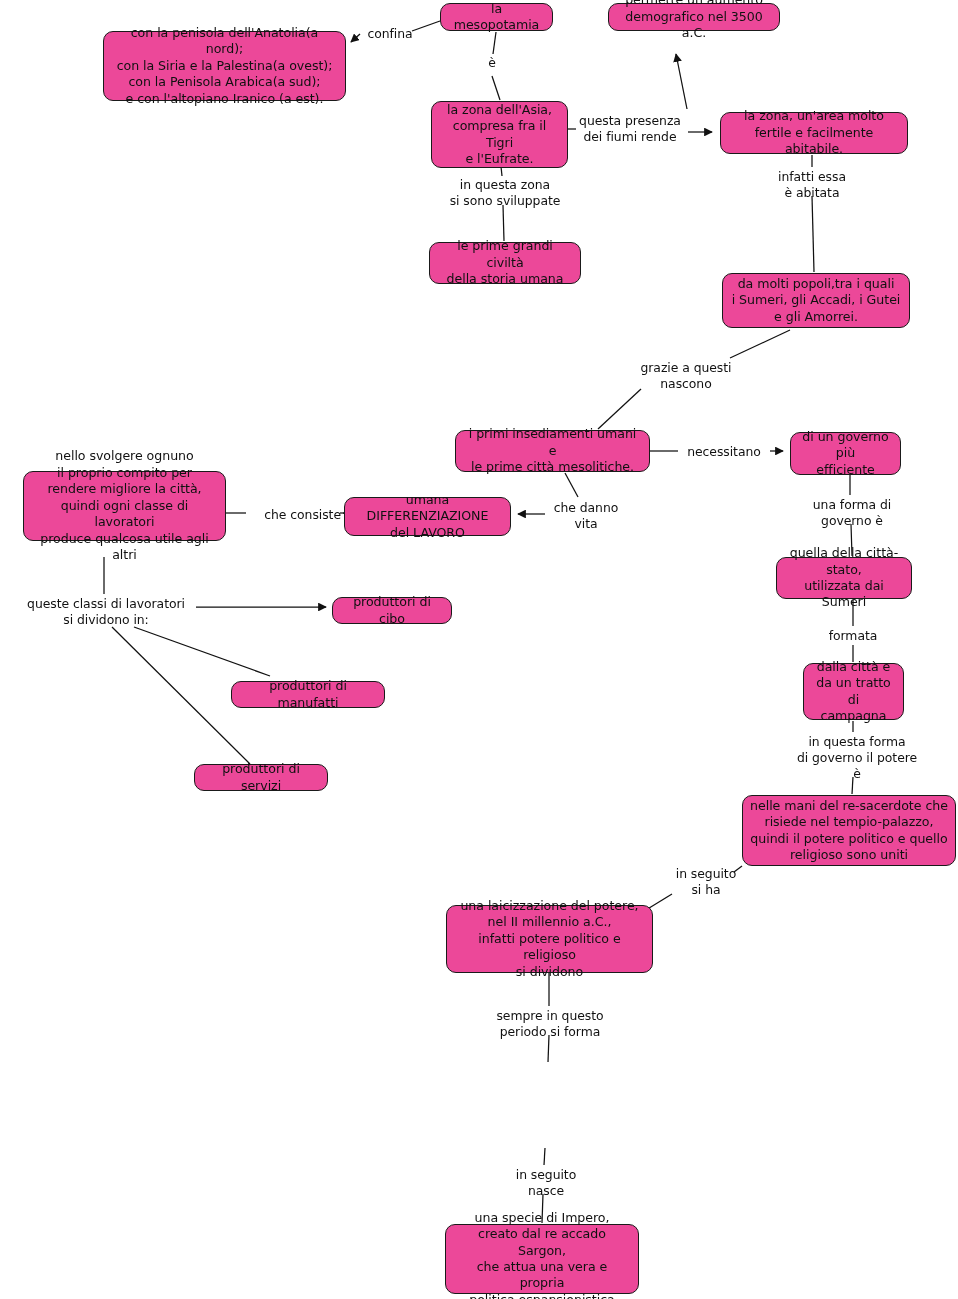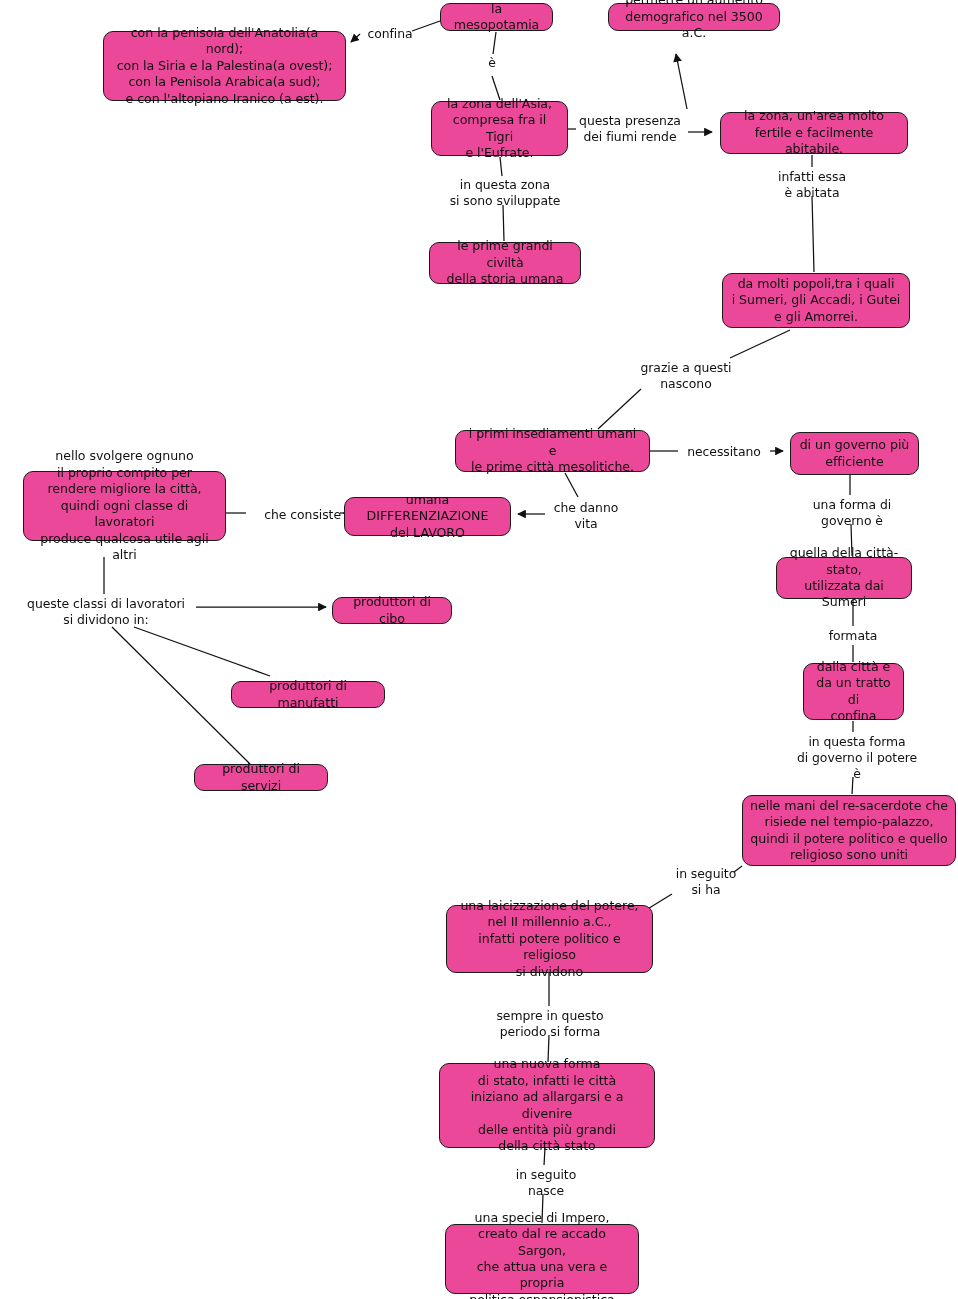--- a/index.html
+++ b/index.html
@@ -123,77 +123,72 @@
   <div class="node" style="left:440px;top:3px;width:113px;height:28px;">la mesopotamia</div>
 
   <div class="node" style="left:103px;top:31px;width:243px;height:70px;">con la penisola dell'Anatolia(a nord);
 con la Siria e la Palestina(a ovest);
 con la Penisola Arabica(a sud);
 e con l'altopiano Iranico (a est).</div>
 
   <div class="node" style="left:608px;top:3px;width:172px;height:28px;">permette un aumento
 demografico nel 3500 a.C.</div>
 
-  <div class="node" style="left:431px;top:101px;width:137px;height:55px;">la zona dell'Asia,
+  <div class="node" style="left:431px;top:101px;width:137px;height:67px;">la zona dell'Asia,
 compresa fra il Tigri
 e l'Eufrate.</div>
 
   <div class="node" style="left:720px;top:112px;width:188px;height:42px;">la zona, un'area molto
 fertile e facilmente abitabile.</div>
 
   <div class="node" style="left:429px;top:242px;width:152px;height:42px;">le prime grandi civiltà
 della storia umana</div>
 
   <div class="node" style="left:722px;top:273px;width:188px;height:55px;">da molti popoli,tra i quali
 i Sumeri, gli Accadi, i Gutei
 e gli Amorrei.</div>
 
   <div class="node" style="left:455px;top:430px;width:195px;height:42px;">i primi insediamenti umani e
 le prime città mesolitiche.</div>
 
-  <div class="node" style="left:790px;top:432px;width:129px;height:43px;">di un governo più
+  <div class="node" style="left:790px;top:432px;width:111px;height:43px;">di un governo più
 efficiente</div>
 
   <div class="node" style="left:344px;top:497px;width:167px;height:39px;">umana DIFFERENZIAZIONE
 del LAVORO</div>
 
   <div class="node" style="left:3px;top:471px;width:203px;height:70px;margin-left:20px;">nello svolgere ognuno
 il proprio compito per
 rendere migliore la città,
 quindi ogni classe di lavoratori
 produce qualcosa utile agli altri</div>
 
   <div class="node" style="left:776px;top:557px;width:136px;height:42px;">quella della città-stato,
 utilizzata dai Sumeri</div>
 
   <div class="node" style="left:332px;top:597px;width:120px;height:27px;">produttori di cibo</div>
 
   <div class="node" style="left:803px;top:663px;width:101px;height:57px;">dalla città e
 da un tratto di
-confina</div>
+campagna</div>
 
   <div class="node" style="left:231px;top:681px;width:154px;height:27px;">produttori di manufatti</div>
 
   <div class="node" style="left:194px;top:764px;width:134px;height:27px;">produttori di servizi</div>
 
   <div class="node" style="left:742px;top:795px;width:214px;height:71px;">nelle mani del re-sacerdote che
 risiede nel tempio-palazzo,
 quindi il potere politico e quello
 religioso sono uniti</div>
 
   <div class="node" style="left:446px;top:905px;width:207px;height:68px;">una laicizzazione del potere,
 nel II millennio a.C.,
 infatti potere politico e religioso
 si dividono</div>
 
-  <div class="node" style="left:439px;top:1063px;width:216px;height:85px;">una nuova forma
-di stato, infatti le città
-iniziano ad allargarsi e a divenire
-delle entità più grandi
-della città stato</div>
 
   <div class="node" style="left:445px;top:1224px;width:194px;height:70px;">una specie di Impero,
 creato dal re accado Sargon,
 che attua una vera e propria
 politica espansionistica</div>
 
   <div class="link-label" style="left:362px;top:26px;width:56px;">confina</div>
 
   <div class="link-label" style="left:482px;top:55px;width:20px;">è</div>
 

